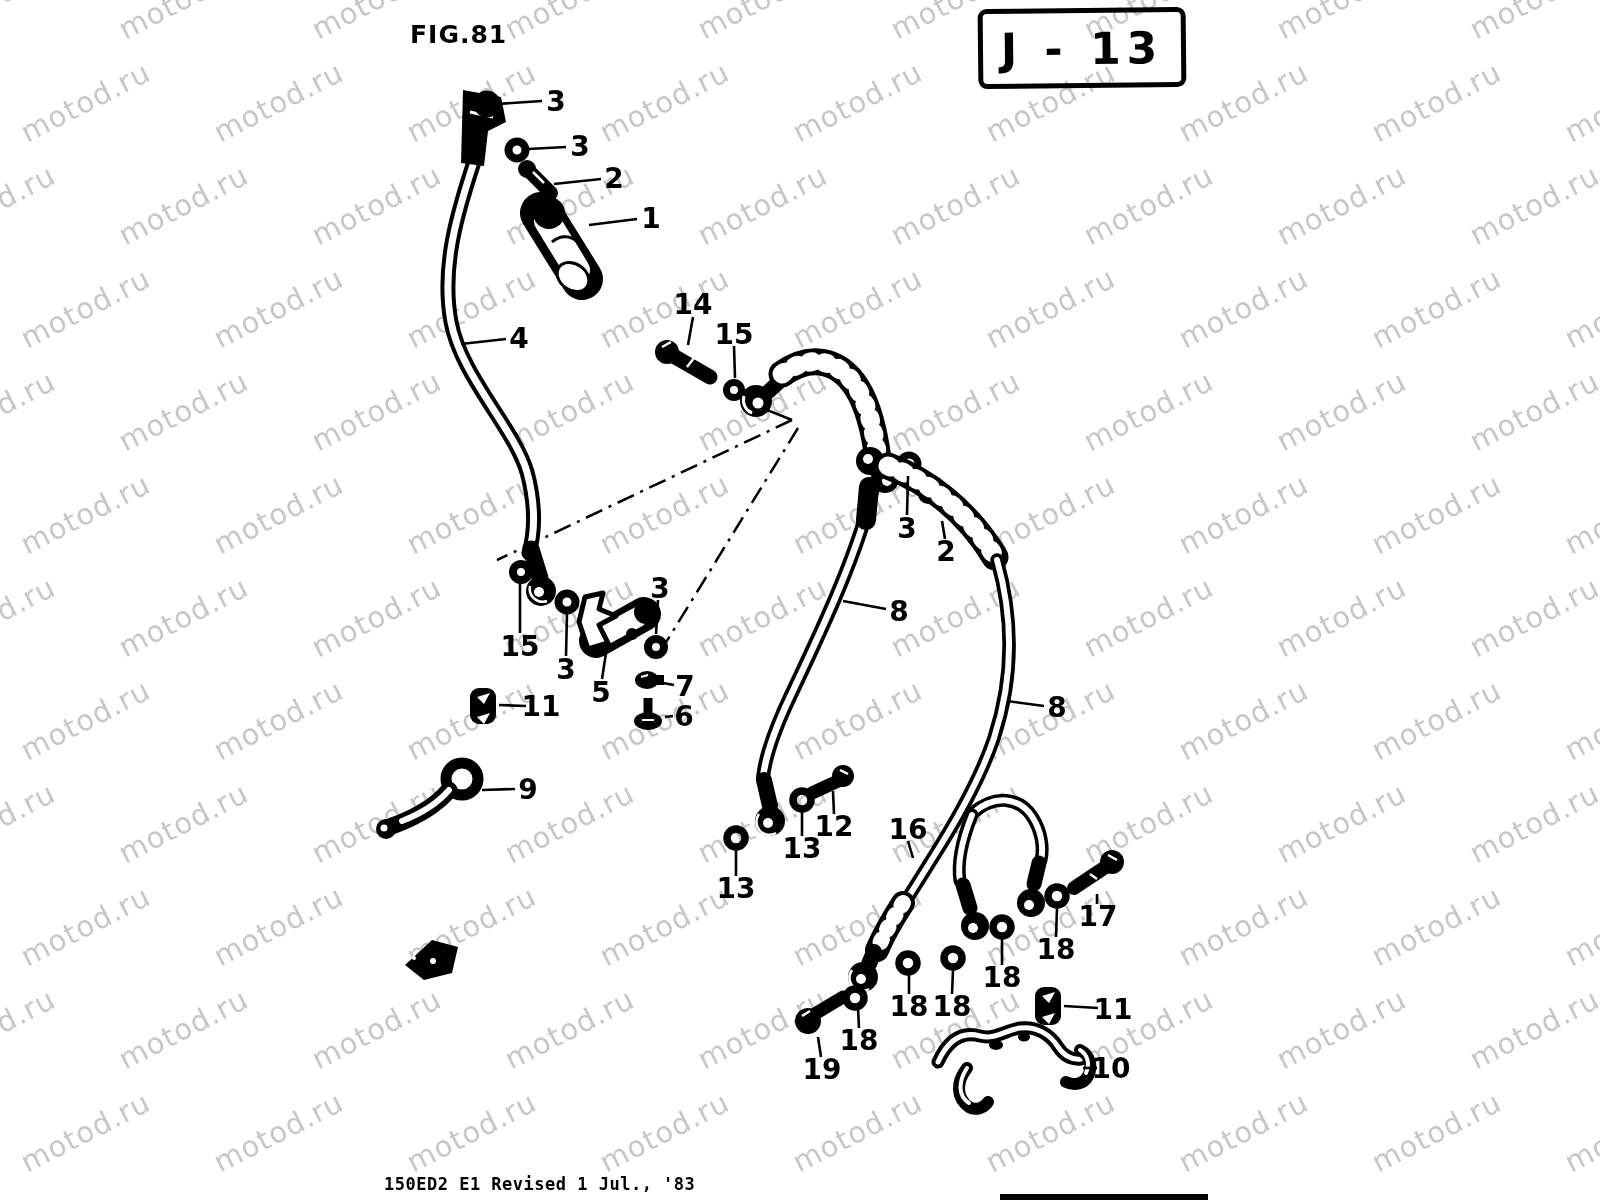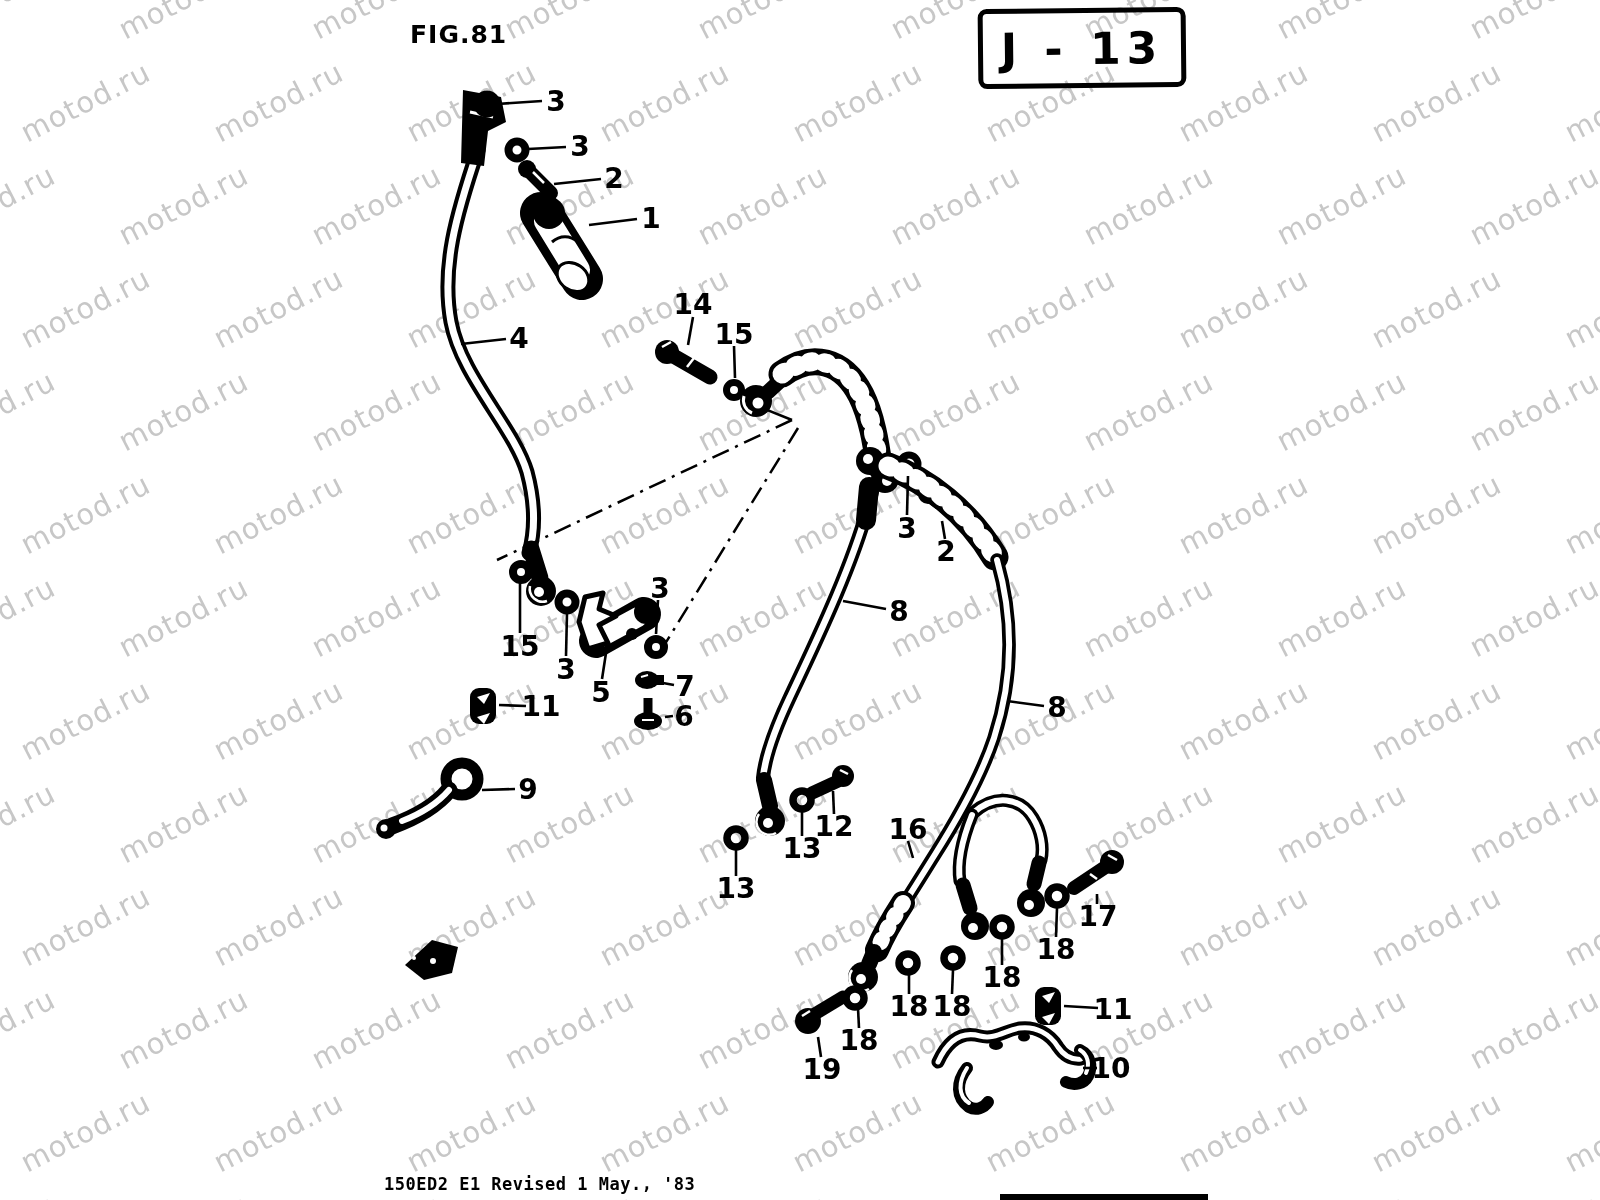--- a/index.html
+++ b/index.html
@@ -402,17 +402,17 @@
         <text x="1111" y="1068" dy="0.36em" class="callout-num">10</text>
       </g>
   </svg>
 
   <div class="fig-title">FIG.81</div>
 
   <div class="page-code-box">
     <span>J - 13</span>
   </div>
 
-  <div class="footer">150ED2 E1   Revised 1 May., '83</div>
+  <div class="footer">150ED2 E1   Revised 1 Jul., '83</div>
 
   <div class="bottom-bar"></div>
 
 </div>
 
 </body></html>

